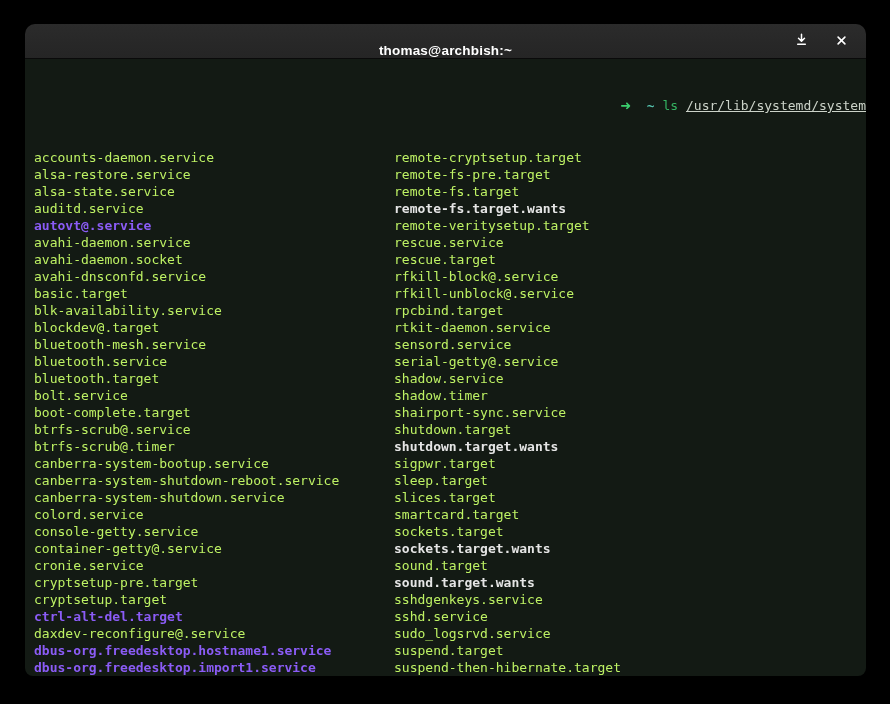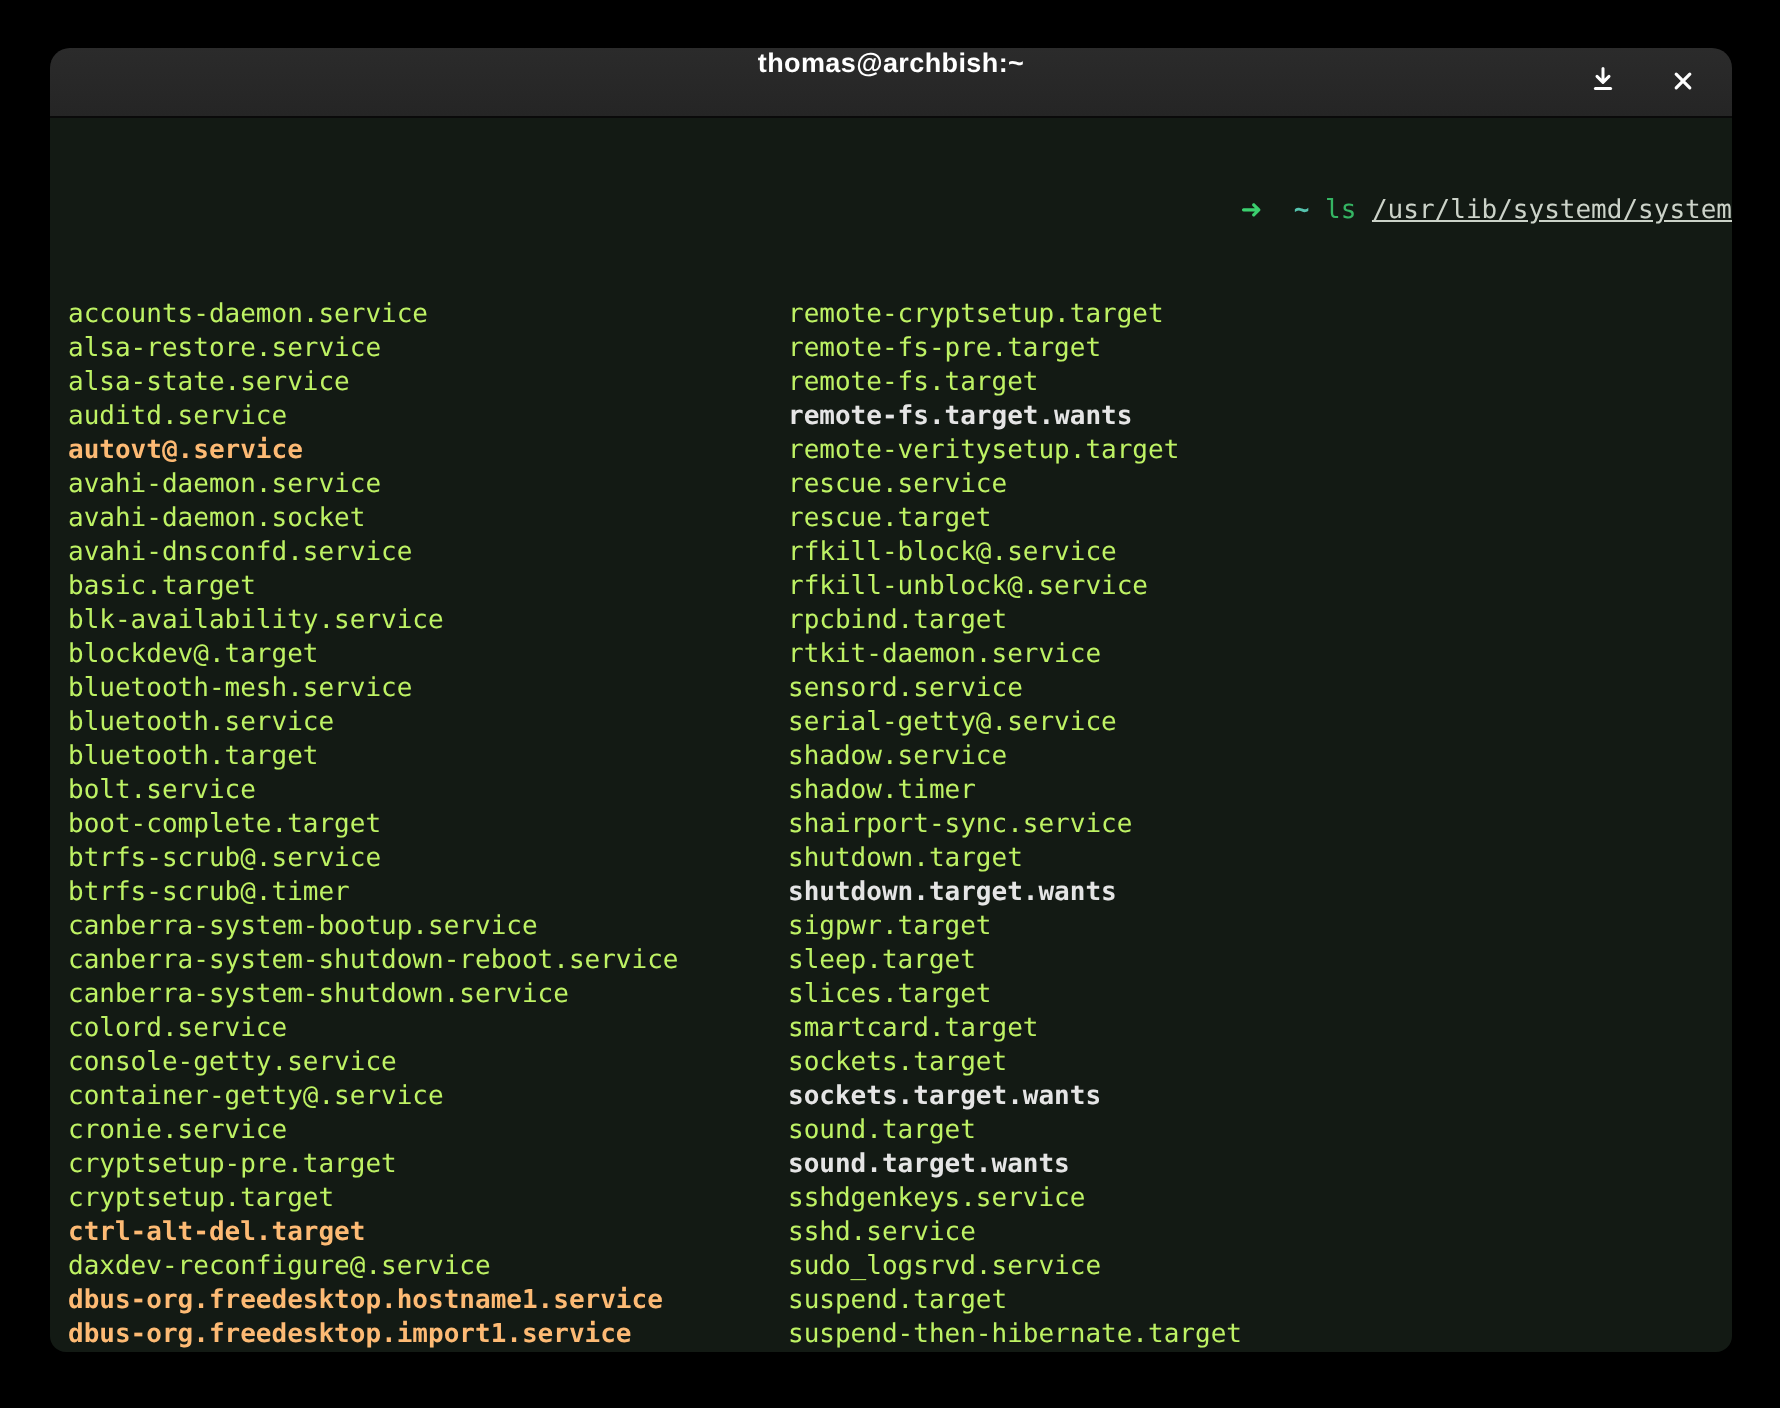--- a/index.html
+++ b/index.html
@@ -17,21 +17,21 @@
     border-radius:10px 10px 8px 8px;
     overflow:hidden;
     box-shadow:0 4px 18px rgba(0,0,0,.65);
     display:flex; flex-direction:column;
   }
   .titlebar{
     height:34px; flex:0 0 34px;
     background:linear-gradient(#2b2b2b,#252525);
     border-bottom:1px solid #0a0a0a;
     position:relative;
-    display:flex; align-items:flex-start; justify-content:center;
+    display:flex; align-items:flex-end; justify-content:center;
   }
   .title{
     color:#ffffff;
     font-family:"Liberation Sans","DejaVu Sans",sans-serif;
     font-size:13.5px; font-weight:bold;
     letter-spacing:.2px;
   }
   .hdr-btns{
     position:absolute; right:14px; top:0; height:100%;
     display:flex; align-items:center; gap:18px;
@@ -55,21 +55,21 @@
   .p-cwd{color:#55c3ae;font-weight:bold;}
   .p-cmd{color:#35b563;}
   .p-arg{color:#ccd3c9;text-decoration:underline;}
   .row{
     display:grid;
     grid-template-columns:360px 1fr;
     height:17px;
   }
   .cell{overflow:hidden;}
   .plain{color:#bef264;}
-  .symlink{color:#fdba74;font-weight:bold;}
+  .symlink{color:#8b5cf6;font-weight:bold;}
   .dir{color:#e5e5e5;font-weight:bold;}
 </style>
 </head>
 <body>
 
 <div class="window">
   <div class="titlebar">
     <span class="title">thomas@archbish:~</span>
     <div class="hdr-btns">
       <div class="hdr-btn">

